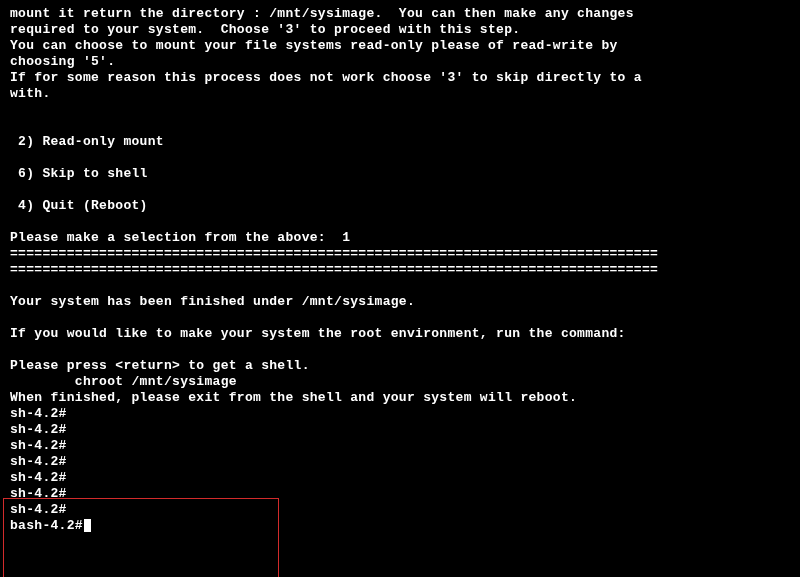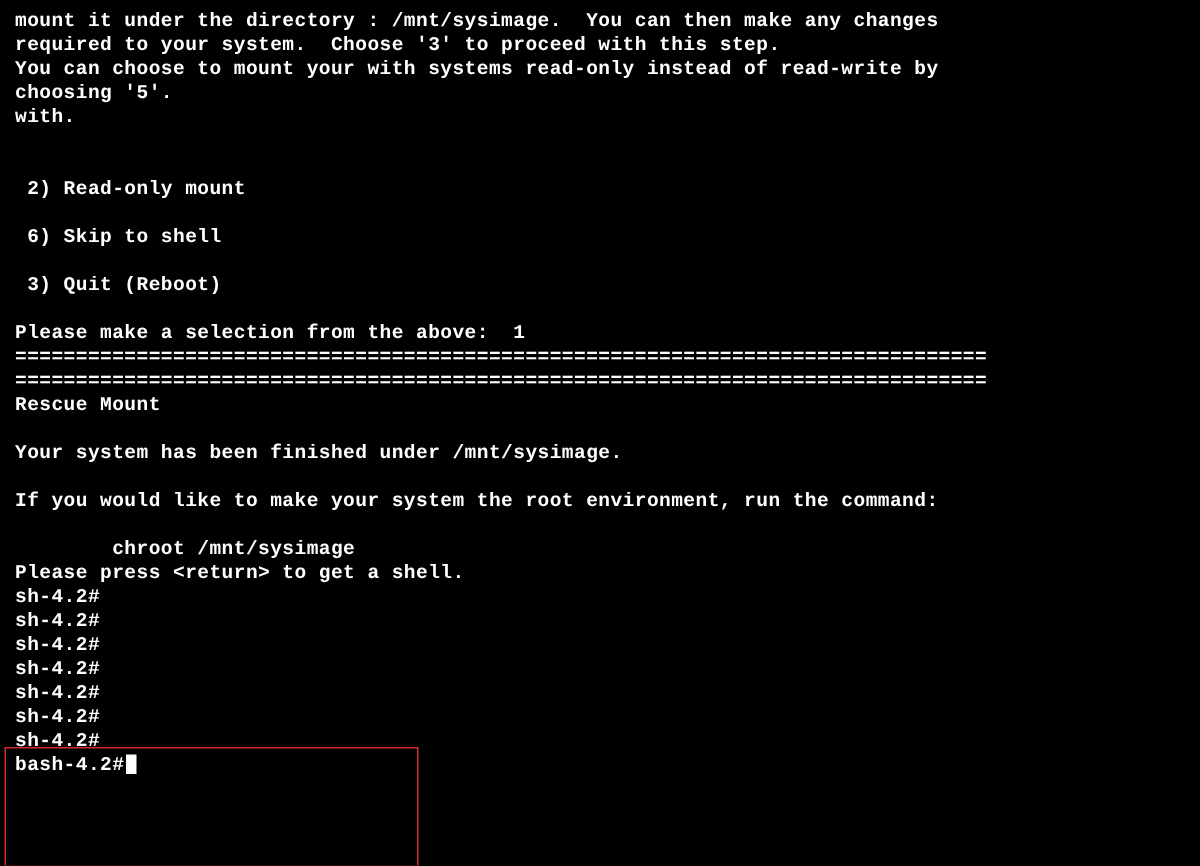--- a/index.html
+++ b/index.html
@@ -40,44 +40,45 @@
     height: 13px;
     background: #ffffff;
     vertical-align: middle;
     margin-left: 1px;
   }
 </style>
 </head>
 <body>
 
 <div>
-  <div class="term-line">mount it under the directory : /mnt/sysimage.  You can then make any changes</div>
+  <div class="term-line">mount it return the directory : /mnt/sysimage.  You can then make any changes</div>
   <div class="term-line">required to your system.  Choose '3' to proceed with this step.</div>
-  <div class="term-line">You can choose to mount your with systems read-only instead of read-write by</div>
+  <div class="term-line">You can choose to mount your file systems read-only please of read-write by</div>
   <div class="term-line">choosing '5'.</div>
+  <div class="term-line">If for some reason this process does not work choose '3' to skip directly to a</div>
   <div class="term-line">with.</div>
   <div class="term-line"></div>
   <div class="term-line"></div>
   <div class="term-line"> 2) Read-only mount</div>
   <div class="term-line"></div>
   <div class="term-line"> 6) Skip to shell</div>
   <div class="term-line"></div>
-  <div class="term-line"> 3) Quit (Reboot)</div>
+  <div class="term-line"> 4) Quit (Reboot)</div>
   <div class="term-line"></div>
   <div class="term-line">Please make a selection from the above:  1</div>
   <div class="term-line">================================================================================</div>
   <div class="term-line">================================================================================</div>
-  <div class="term-line">Rescue Mount</div>
   <div class="term-line"></div>
   <div class="term-line">Your system has been finished under /mnt/sysimage.</div>
   <div class="term-line"></div>
   <div class="term-line">If you would like to make your system the root environment, run the command:</div>
   <div class="term-line"></div>
+  <div class="term-line">Please press &lt;return&gt; to get a shell.</div>
   <div class="term-line">        chroot /mnt/sysimage</div>
-  <div class="term-line">Please press &lt;return&gt; to get a shell.</div>
+  <div class="term-line">When finished, please exit from the shell and your system will reboot.</div>
   <div class="term-line">sh-4.2#</div>
   <div class="term-line">sh-4.2#</div>
   <div class="term-line">sh-4.2#</div>
   <div class="term-line">sh-4.2#</div>
   <div class="term-line">sh-4.2#</div>
   <div class="term-line">sh-4.2#</div>
   <div class="term-line">sh-4.2#</div>
   <div class="term-line"><span>bash-4.2#</span><span class="cursor"></span></div>
 </div>
 

